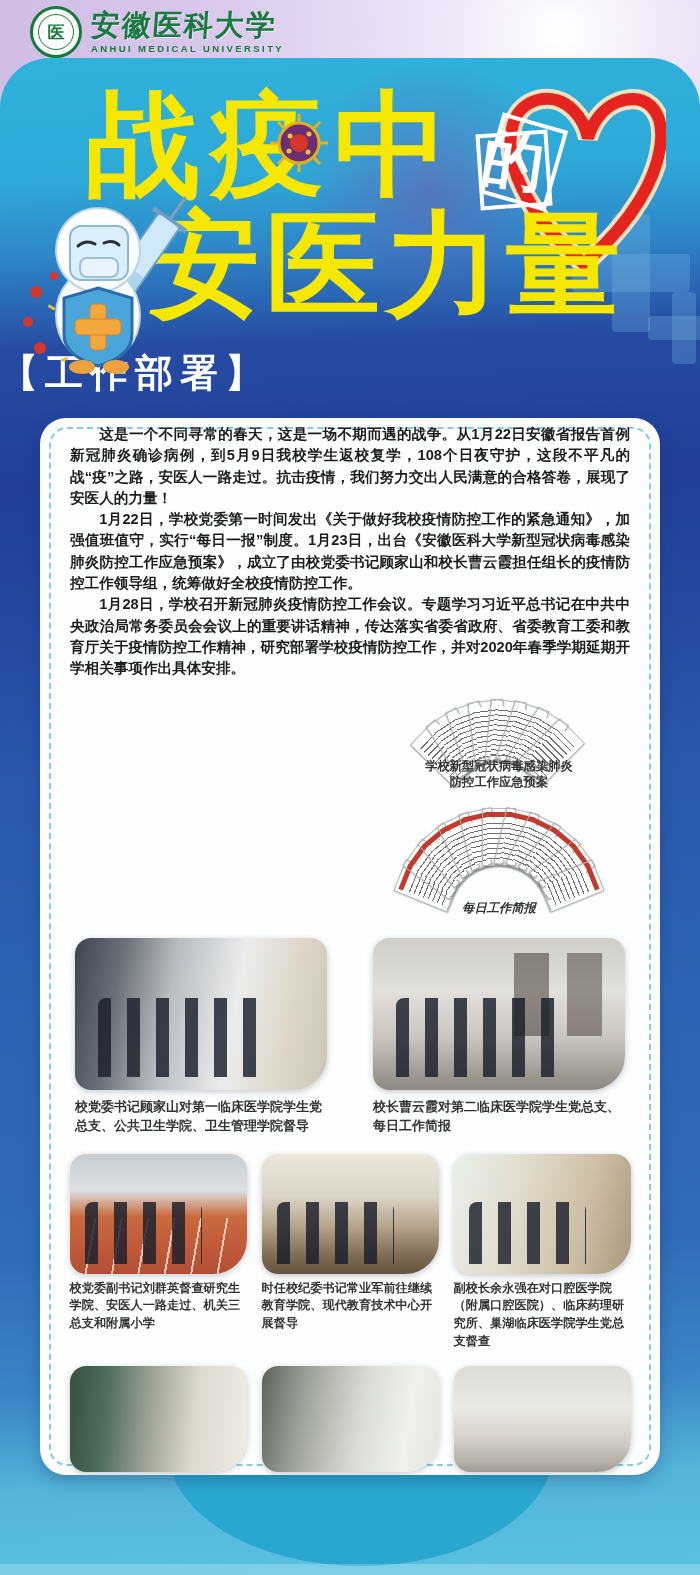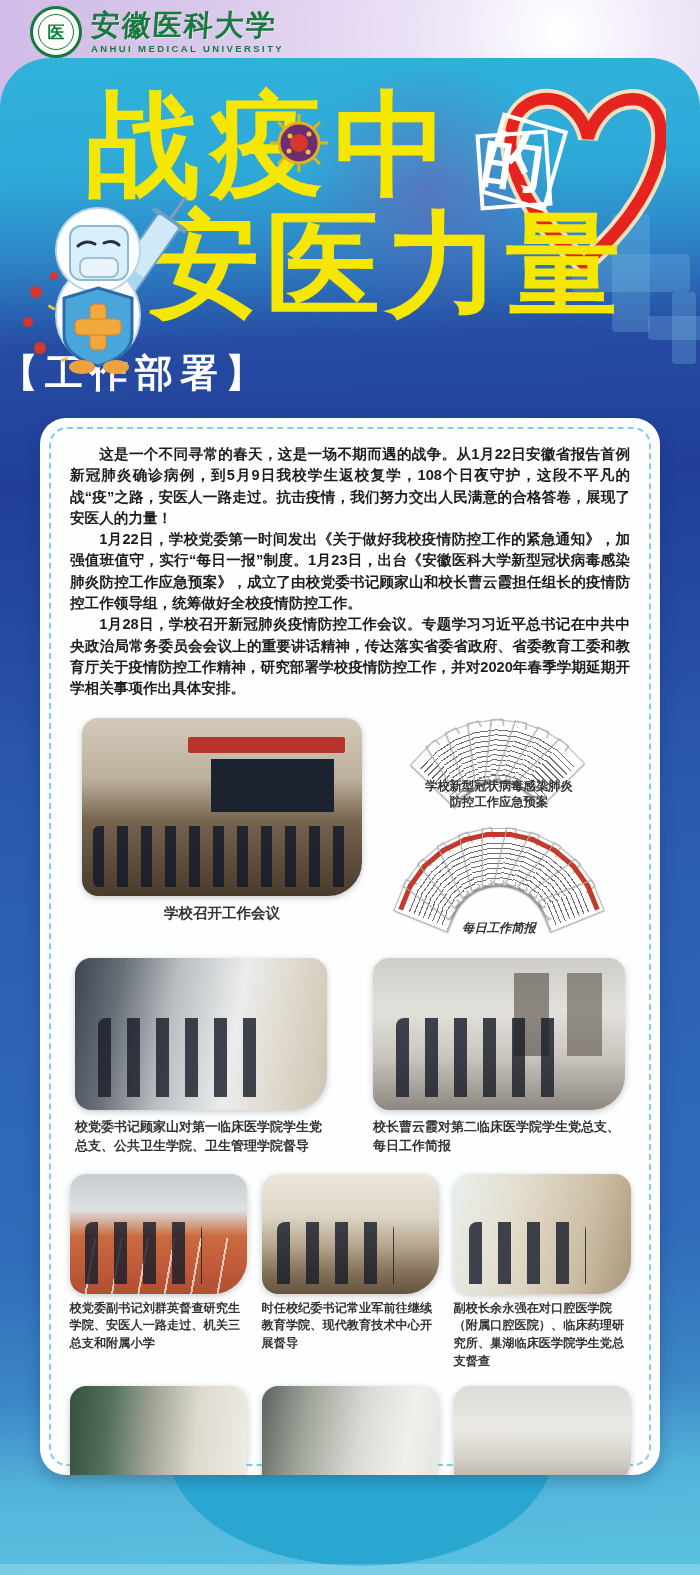--- a/index.html
+++ b/index.html
@@ -57,21 +57,21 @@
   
   .mascot{position:absolute;left:20px;top:180px;z-index:4;}
   
   .badge{position:absolute;left:0;right:0;top:348px;z-index:3;text-align:left;
     color:#fff;font-weight:bold;font-size:38px;letter-spacing:7px;}
   
   .card{position:absolute;left:40px;top:418px;width:620px;height:1057px;z-index:5;
     background:#fdfefe;border-radius:26px;box-shadow:0 6px 16px rgba(15,35,90,.28);box-sizing:border-box;}
   .card-dash{position:absolute;left:9px;top:9px;right:9px;bottom:9px;
     border:2px dashed #86cce8;border-radius:18px;pointer-events:none;}
-  .card-inner{position:relative;padding:26px 30px 0;box-sizing:border-box;height:100%;overflow:hidden;}
+  .card-inner{position:relative;padding:6px 30px 0;box-sizing:border-box;height:100%;overflow:hidden;}
   .article p{margin:0;text-indent:2em;font-size:14.6px;line-height:1.46;color:#1d1d1d;
     text-align:justify;font-weight:bold;}
   
   .cap{font-family:"DejaVu Serif",serif;color:#333;font-weight:bold;}
   .photo{position:relative;overflow:hidden;border-radius:16px 16px 34px 16px;
     box-shadow:0 2px 6px rgba(40,50,70,.25);}
   .figs{position:absolute;left:9%;bottom:8%;width:66%;height:52%;
     background:repeating-linear-gradient(90deg, rgba(25,30,42,.82) 0 13px, rgba(25,30,42,0) 13px 29px);
     border-radius:8px 8px 0 0;}
   .rowA{position:relative;height:236px;margin-top:8px;}
@@ -206,28 +206,20 @@
   <div class="card-dash"></div>
   <div class="card-inner">
 
     <div class="article">
       <p>这是一个不同寻常的春天，这是一场不期而遇的战争。从1月22日安徽省报告首例新冠肺炎确诊病例，到5月9日我校学生返校复学，108个日夜守护，这段不平凡的战“疫”之路，安医人一路走过。抗击疫情，我们努力交出人民满意的合格答卷，展现了安医人的力量！</p>
       <p>1月22日，学校党委第一时间发出《关于做好我校疫情防控工作的紧急通知》，加强值班值守，实行“每日一报”制度。1月23日，出台《安徽医科大学新型冠状病毒感染肺炎防控工作应急预案》，成立了由校党委书记顾家山和校长曹云霞担任组长的疫情防控工作领导组，统筹做好全校疫情防控工作。</p>
       <p>1月28日，学校召开新冠肺炎疫情防控工作会议。专题学习习近平总书记在中共中央政治局常务委员会会议上的重要讲话精神，传达落实省委省政府、省委教育工委和教育厅关于疫情防控工作精神，研究部署学校疫情防控工作，并对2020年春季学期延期开学相关事项作出具体安排。</p>
     </div>
 
     <div class="rowA">
-      <figure class="fig-meeting">
-        <div class="photo ph-meeting">
-          <div class="mt-banner"></div>
-          <div class="mt-screen"></div>
-          <div class="mt-people"></div>
-        </div>
-        <figcaption class="cap">学校召开工作会议</figcaption>
-      </figure>
 
       <div class="fans">
         <div class="fan fan1">
           <div class="doc" style="transform:rotate(-46deg)"></div>
           <div class="doc" style="transform:rotate(-33deg)"></div>
           <div class="doc" style="transform:rotate(-20deg)"></div>
           <div class="doc" style="transform:rotate(-7deg)"></div>
           <div class="doc" style="transform:rotate(6deg)"></div>
           <div class="doc" style="transform:rotate(19deg)"></div>
           <div class="doc" style="transform:rotate(32deg)"></div>

